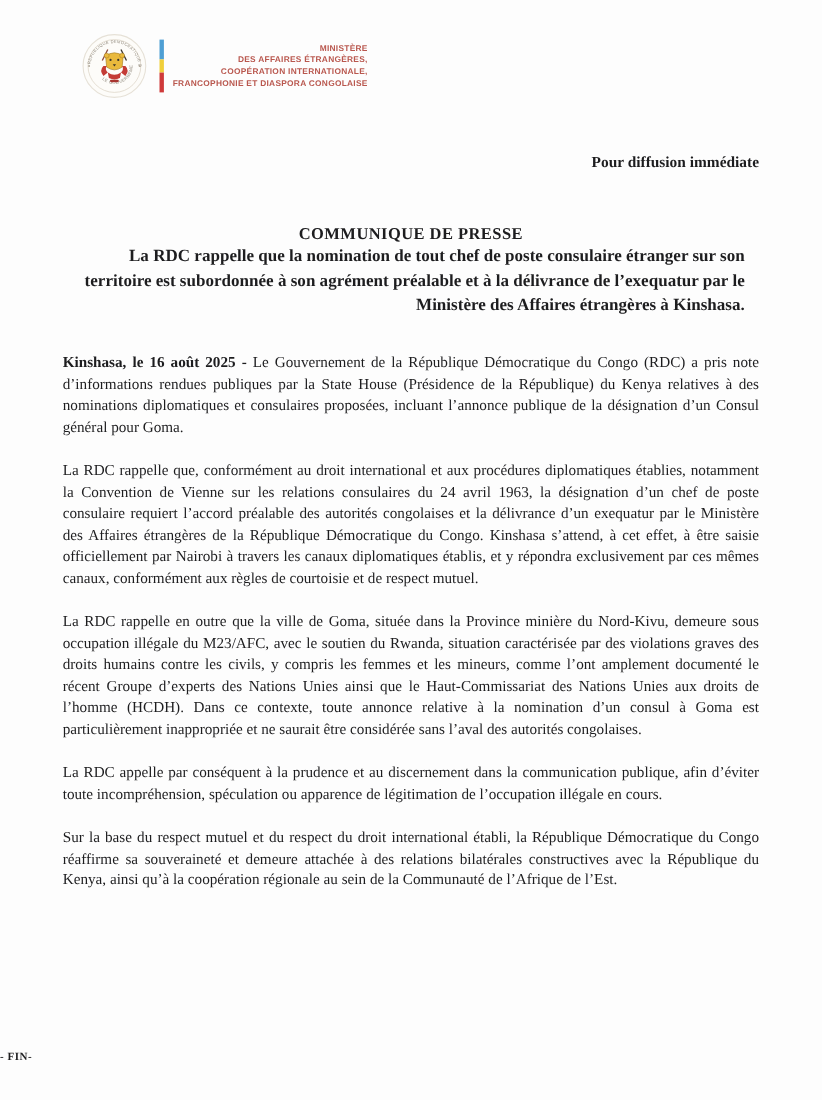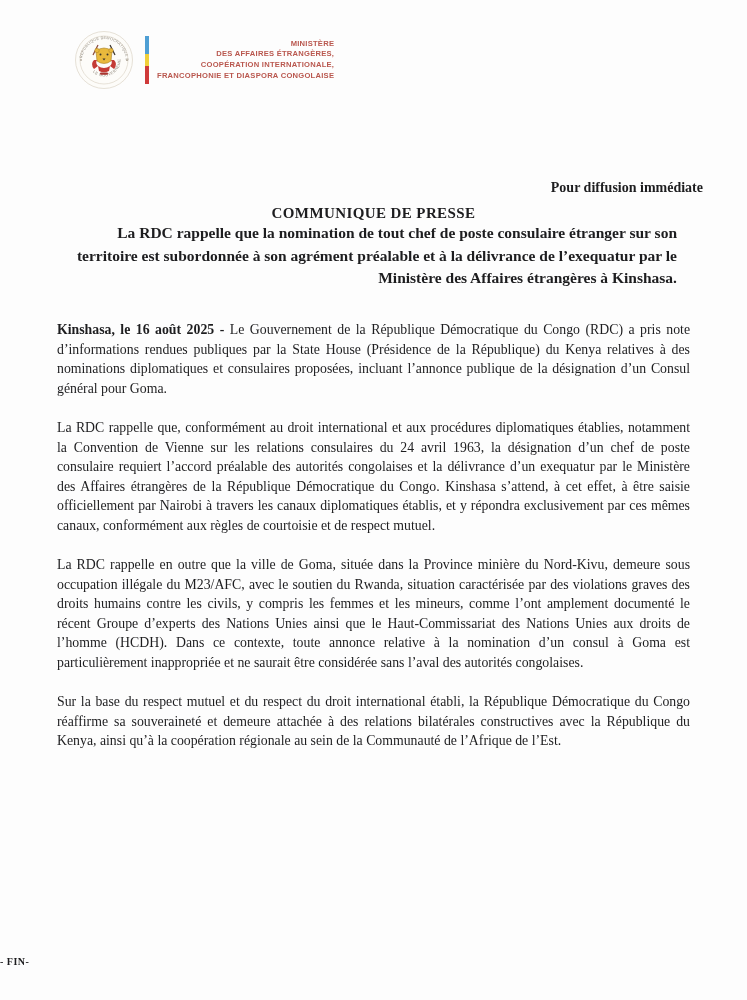--- a/index.html
+++ b/index.html
@@ -31,22 +31,22 @@
     margin-left:8px;
     font-family:"Liberation Sans", sans-serif;
     font-weight:bold;
     font-size:7.6px;
     line-height:10.6px;
     letter-spacing:.25px;
   }
 
   
   .distribution-notice{
-    position:absolute;top:141px;right:44px;
-    font-weight:bold;font-size:14px;margin-top:39px;
+    position:absolute;top:141px;right:57px;
+    font-weight:bold;font-size:14px;
   }
   .doc-type{
     position:absolute;top:176px;left:0;right:0;
     text-align:center;font-weight:bold;font-size:15px;
     letter-spacing:.4px;
     margin-top:29px;
   }
   .headline{
     position:absolute;top:222px;left:70px;right:70px;
     text-align:right;font-weight:bold;
@@ -120,18 +120,19 @@
   <div class="distribution-notice">Pour diffusion immédiate</div>
 
   <div class="doc-type">COMMUNIQUE DE PRESSE</div>
 
   <div class="headline">La RDC rappelle que la nomination de tout chef de poste consulaire étranger sur son territoire est subordonnée à son agrément préalable et à la délivrance de l’exequatur par le Ministère des Affaires étrangères à Kinshasa.</div>
 
   <div class="body-text">
     <p><span class="lead-bold">Kinshasa, le 16 août 2025 -</span><span> Le Gouvernement de la République Démocratique du Congo (RDC) a pris note d’informations rendues publiques par la </span><span class="it">State House</span><span> (Présidence de la République) du Kenya relatives à des nominations diplomatiques et consulaires proposées, incluant l’annonce publique de la désignation d’un Consul général pour Goma.</span></p>
     <p>La RDC rappelle que, conformément au droit international et aux procédures diplomatiques établies, notamment la Convention de Vienne sur les relations consulaires du 24 avril 1963, la désignation d’un chef de poste consulaire requiert l’accord préalable des autorités congolaises et la délivrance d’un exequatur par le Ministère des Affaires étrangères de la République Démocratique du Congo. Kinshasa s’attend, à cet effet, à être saisie officiellement par Nairobi à travers les canaux diplomatiques établis, et y répondra exclusivement par ces mêmes canaux, conformément aux règles de courtoisie et de respect mutuel.</p>
     <p>La RDC rappelle en outre que la ville de Goma, située dans la Province minière du Nord-Kivu, demeure sous occupation illégale du M23/AFC, avec le soutien du Rwanda, situation caractérisée par des violations graves des droits humains contre les civils, y compris les femmes et les mineurs, comme l’ont amplement documenté le récent Groupe d’experts des Nations Unies ainsi que le Haut-Commissariat des Nations Unies aux droits de l’homme (HCDH). Dans ce contexte, toute annonce relative à la nomination d’un consul à Goma est particulièrement inappropriée et ne saurait être considérée sans l’aval des autorités congolaises.</p>
+    <p>La RDC appelle par conséquent à la prudence et au discernement dans la communication publique, afin d’éviter toute incompréhension, spéculation ou apparence de légitimation de l’occupation illégale en cours.</p>
     <p>Sur la base du respect mutuel et du respect du droit international établi, la République Démocratique du Congo réaffirme sa souveraineté et demeure attachée à des relations bilatérales constructives avec la République du Kenya, ainsi qu’à la coopération régionale au sein de la Communauté de l’Afrique de l’Est.</p>
   </div>
 
   <div class="fin-marker">- FIN-</div>
 
 </div>
 
 </body></html>

